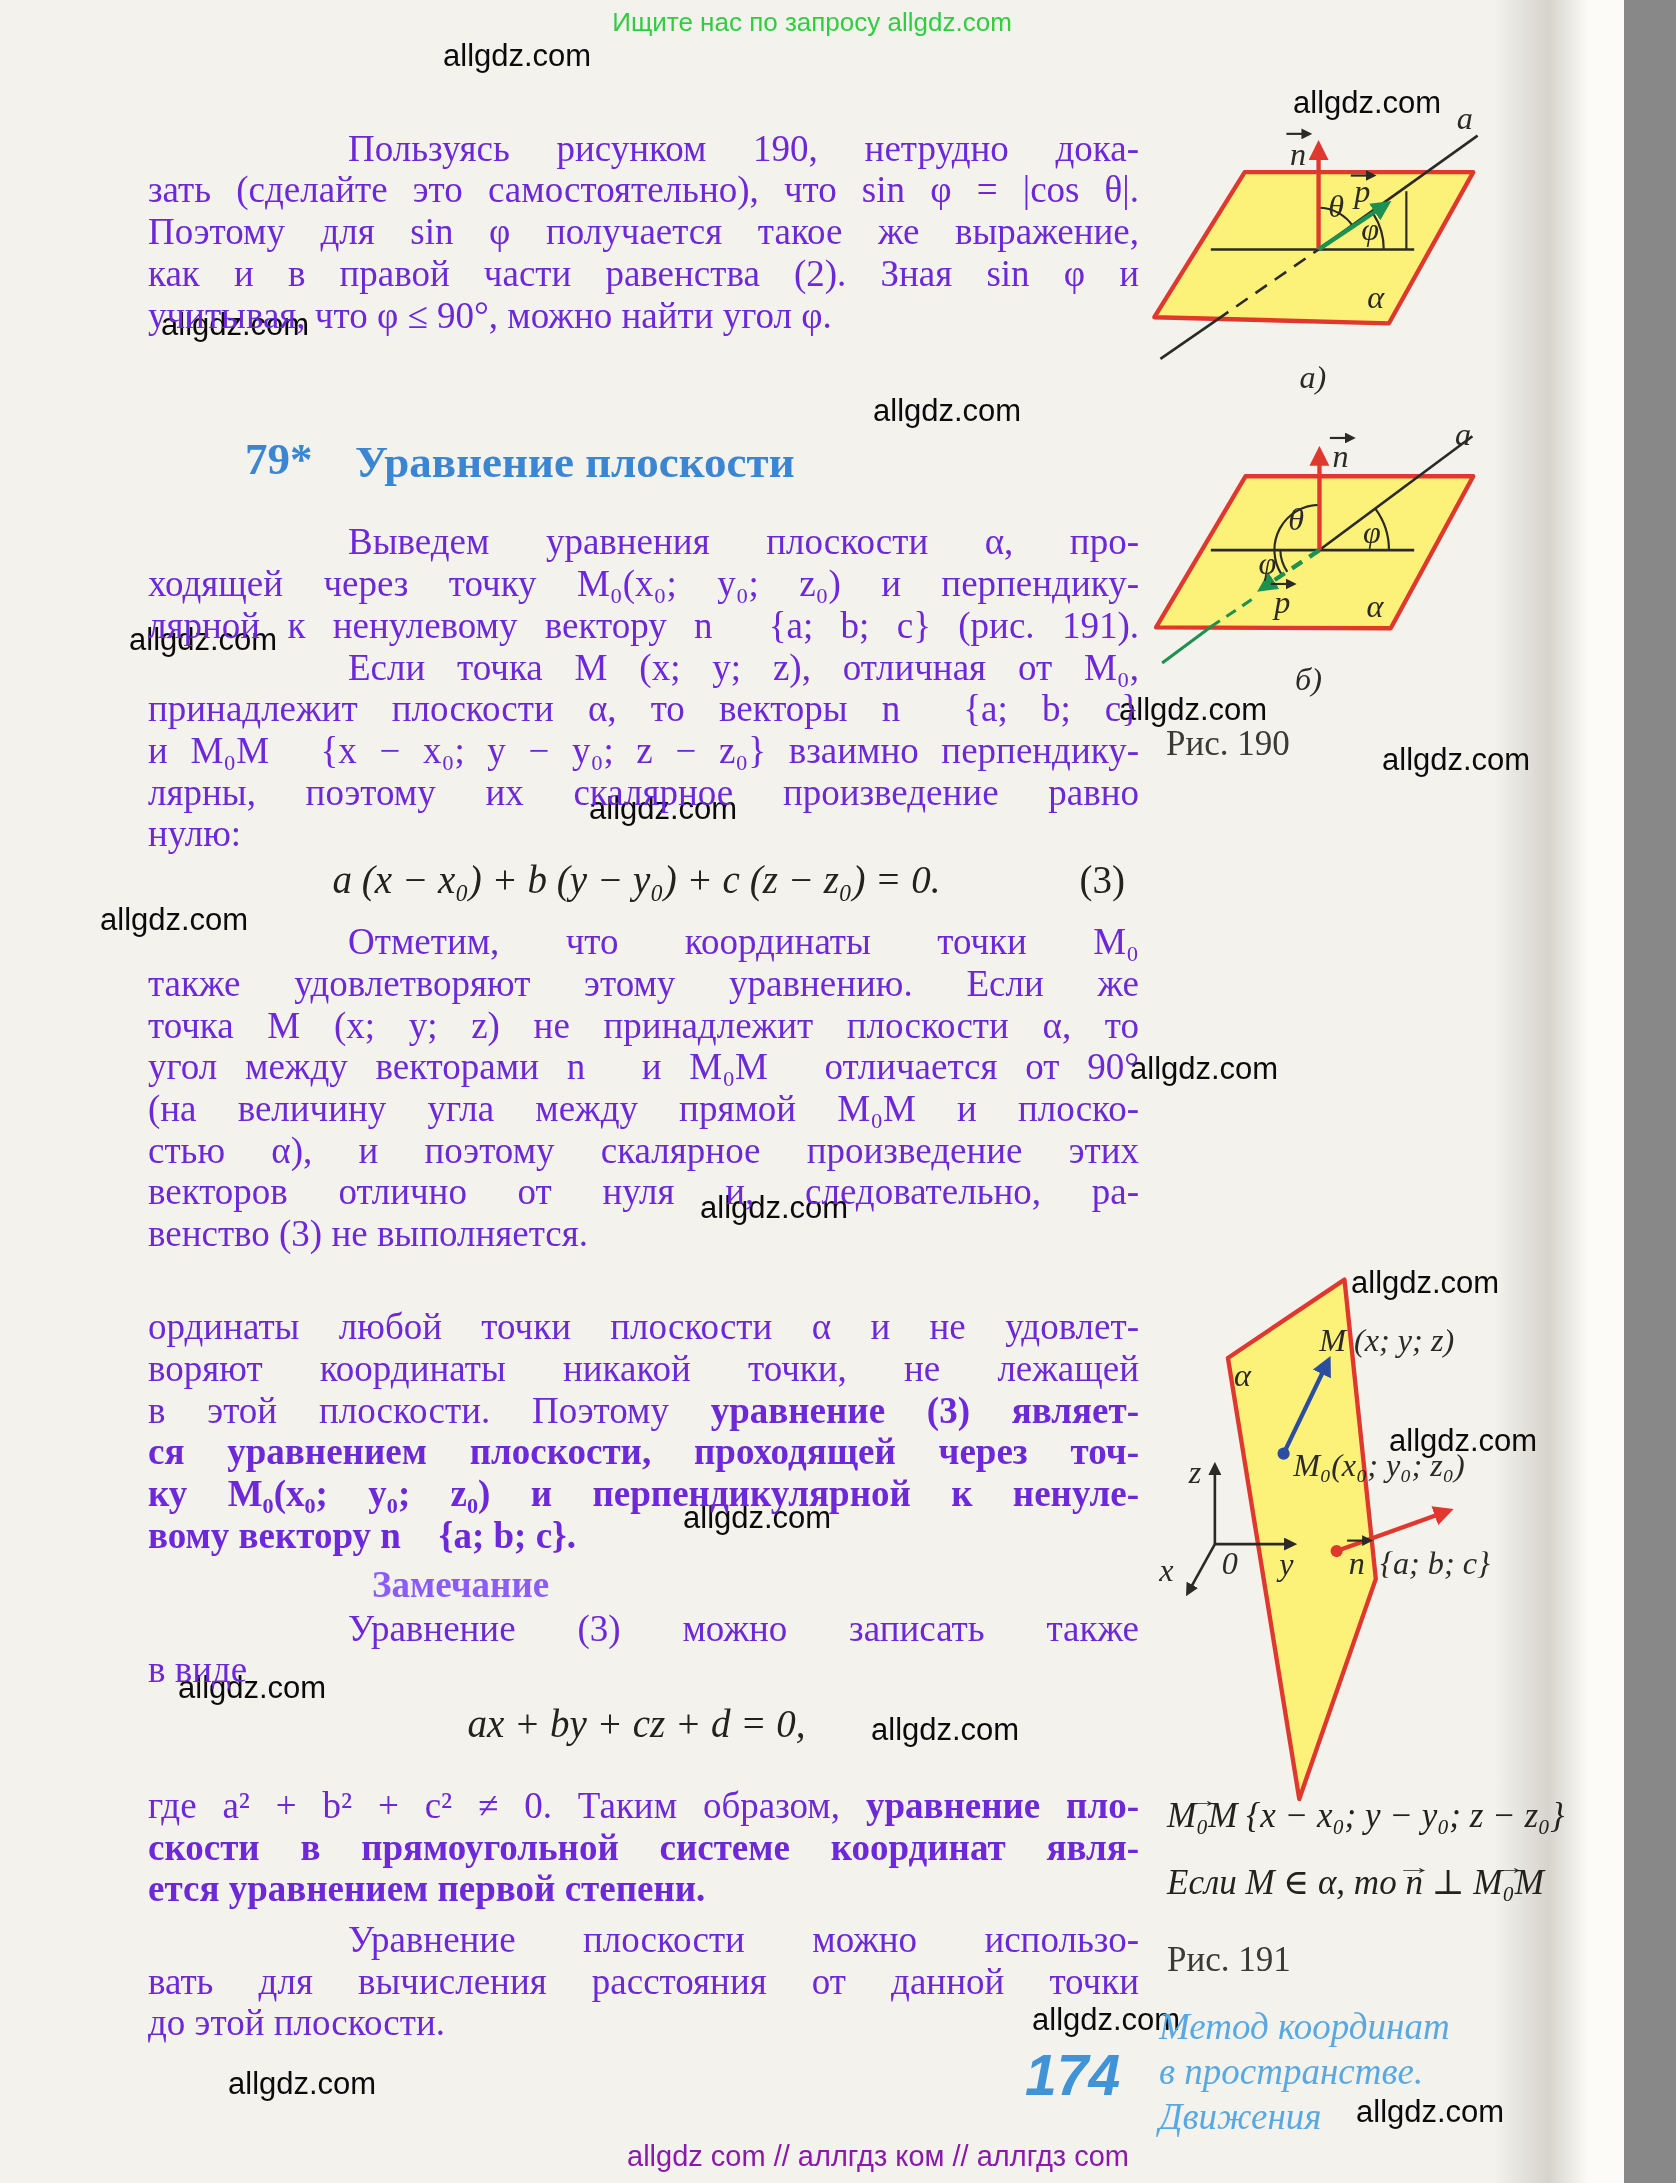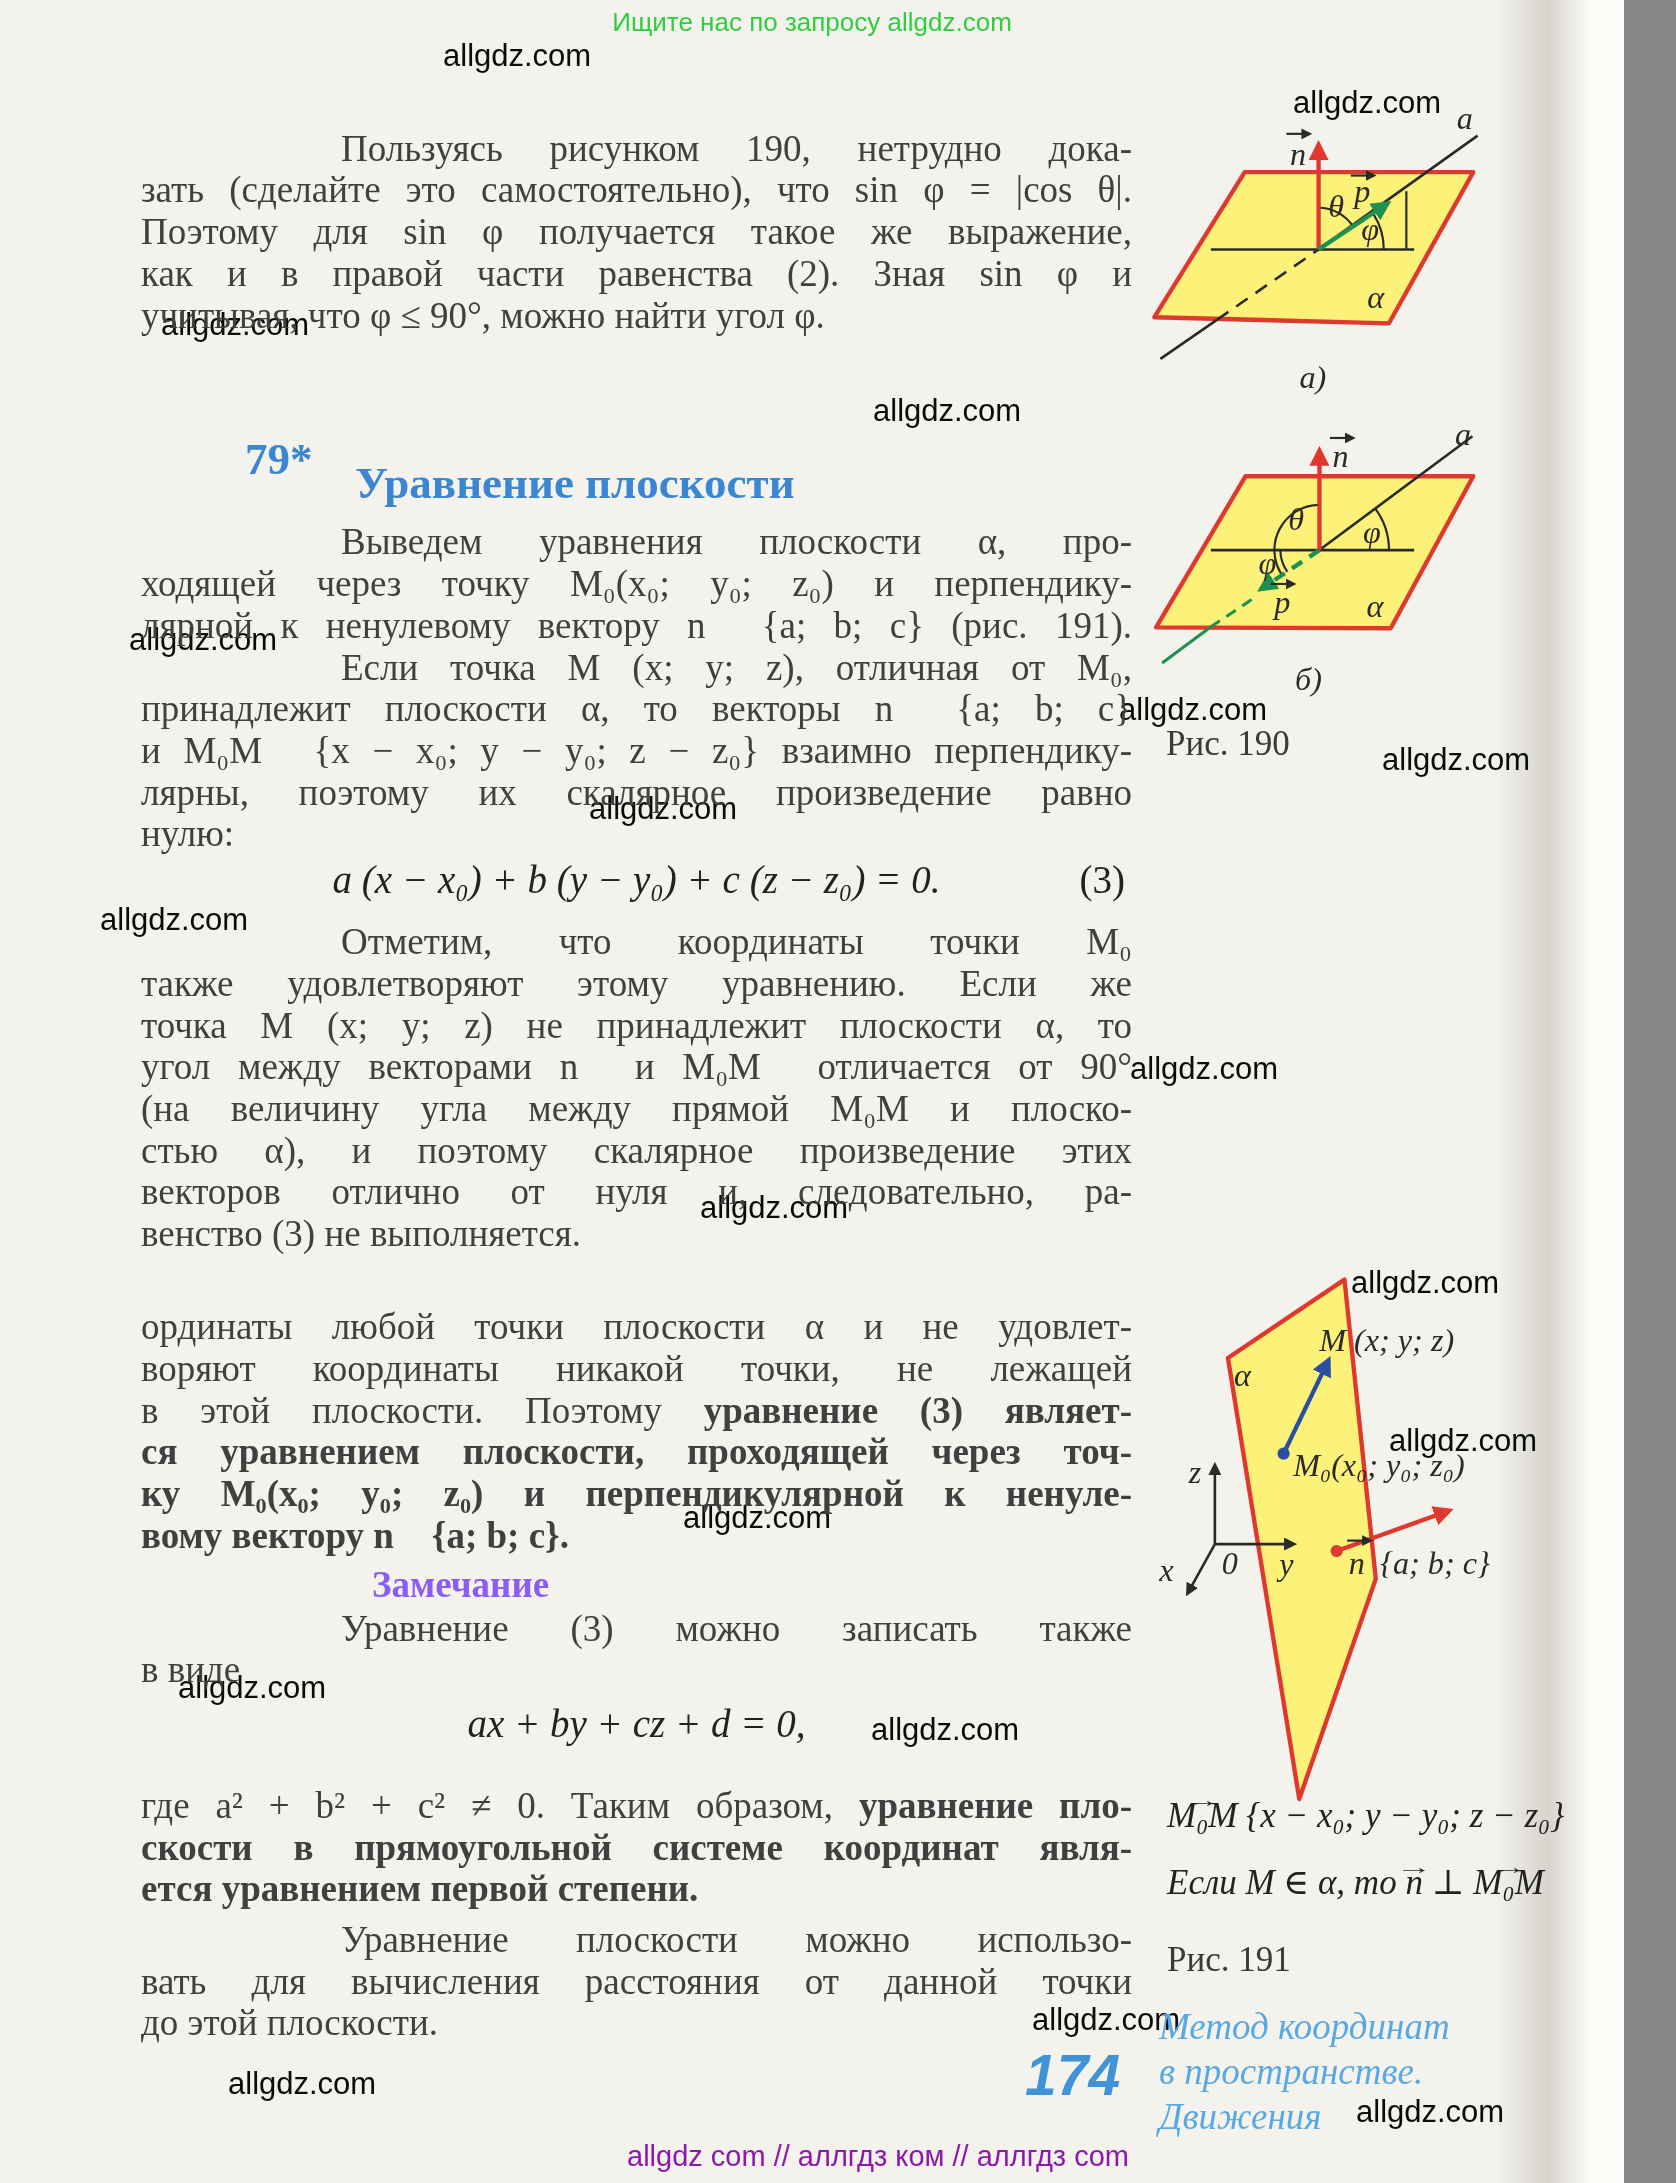--- a/index.html
+++ b/index.html
@@ -3,27 +3,27 @@
 <meta charset="utf-8">
 <style>
   html,body{margin:0;padding:0;background:#888;}
   #page{position:relative;width:1624px;height:2184px;background:#f3f2ec;overflow:hidden;
         font-family:"Liberation Serif","DejaVu Serif",serif;}
   .right-shade{position:absolute;top:0;right:0;width:130px;height:100%;
     background:linear-gradient(90deg,rgba(0,0,0,0) 0%,rgba(110,104,92,0.22) 42%,rgba(110,104,92,0.10) 55%,#fbfaf7 72%,#fcfbf9 100%);}
   .banner{position:absolute;top:7px;left:0;width:100%;text-align:center;
     font:26px "Liberation Sans",sans-serif;color:#2fce3e;}
   .wm{position:absolute;font:31px/31px "Liberation Sans",sans-serif;color:#0b0b0b;white-space:nowrap;}
-  .ln{position:absolute;left:141px;width:991px;font:37px/42px "Liberation Serif","DejaVu Serif",serif;
-      color:#404040;text-align:justify;text-align-last:justify;white-space:normal;}
+  .ln{position:absolute;left:148px;width:991px;font:37px/42px "Liberation Serif","DejaVu Serif",serif;
+      color:#6d28d9;text-align:justify;text-align-last:justify;white-space:normal;}
   .ln.last{text-align-last:left;}
   .ln.ind{text-indent:200px;}
   .ln b{font-weight:bold;}
   .h-num{position:absolute;left:245px;top:435px;font:bold 45px/49px "Liberation Serif",serif;color:#3a86d3;}
-  .h-title{position:absolute;left:355px;top:459px;font:bold 45px/49px "Liberation Serif",serif;color:#3a86d3;}
+  .h-title{position:absolute;left:355px;top:438px;font:bold 45px/49px "Liberation Serif",serif;color:#3a86d3;}
   .formula{position:absolute;left:141px;width:991px;text-align:center;
            font:39px/47px "Liberation Serif","DejaVu Serif",serif;color:#24221e;}
   .formula .ftag{position:absolute;right:7px;top:0;font-style:normal;}
   .remark{position:absolute;left:340px;font:bold 37px/42px "Liberation Serif",serif;color:#8b5cf6;margin-left:32px;}
   .figcap{position:absolute;font:35px/38px "Liberation Serif",serif;color:#3b3a36;}
   .figeq{position:absolute;font:italic 35px/42px "Liberation Serif","DejaVu Serif",serif;color:#24221e;white-space:nowrap;}
   .vec{display:inline-block;position:relative;font-style:italic;}
   .vec::after{content:"→";position:absolute;left:50%;top:-0.80em;transform:translateX(-50%) scaleX(1.9);
               font-size:0.55em;font-style:normal;}
   .pagenum{position:absolute;left:1025px;top:2042px;font:bold italic 57px "Liberation Sans",sans-serif;color:#4093d6;}

